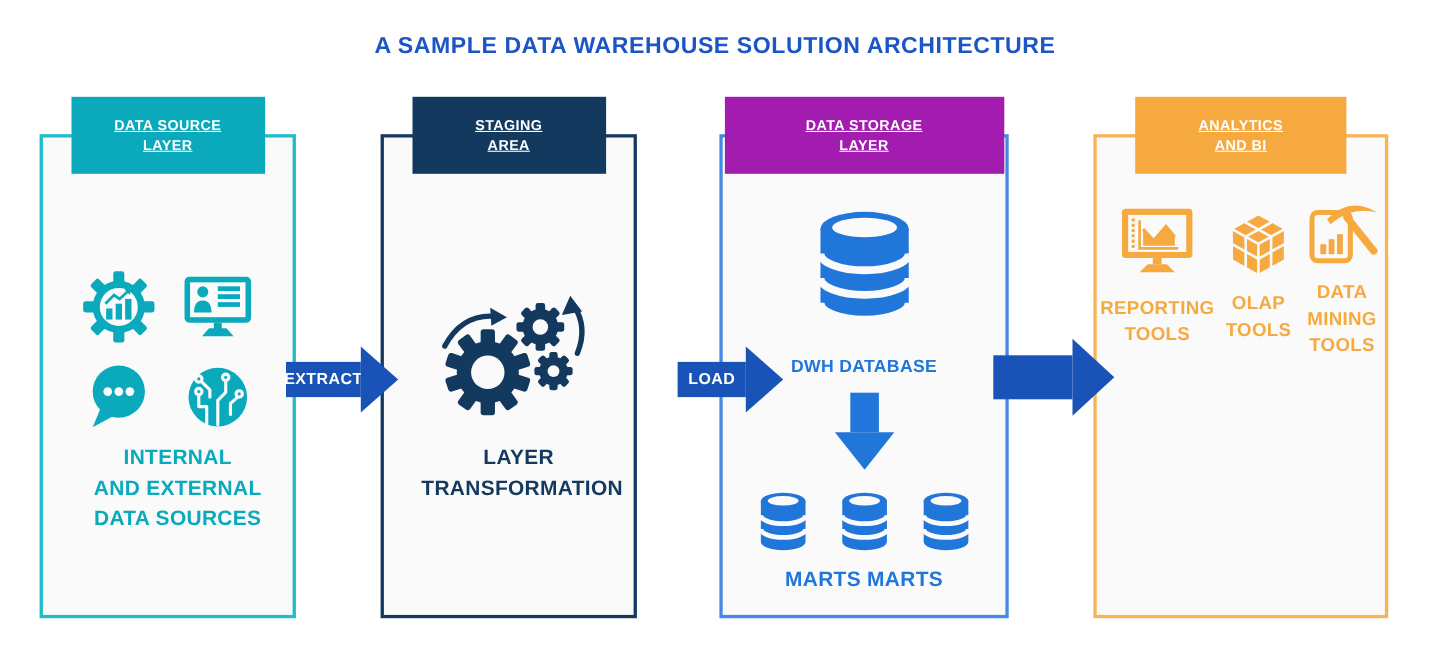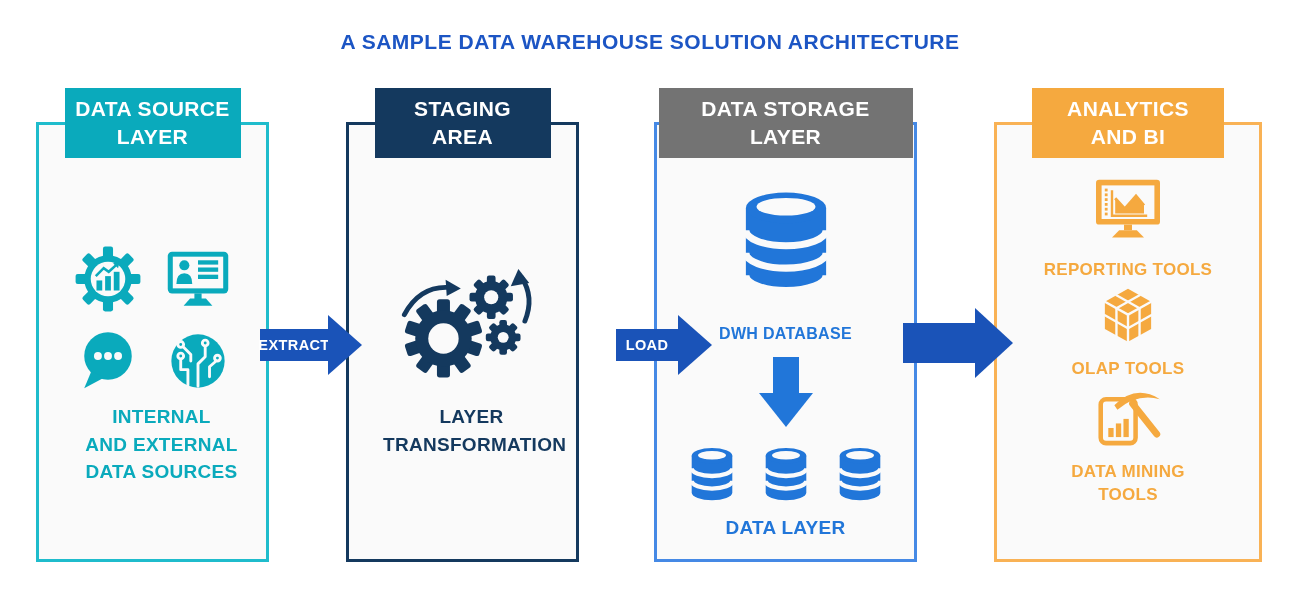--- a/index.html
+++ b/index.html
@@ -13,26 +13,26 @@
   }
   
   .panel{position:absolute;top:122px;height:440px;background:#FAFAFA;box-sizing:border-box;border:3px solid;}
   #panel-source   {left:36px;  width:233px; border-color:#1FBCCC;}
   #panel-staging  {left:346px; width:233px; border-color:#14395E;}
   #panel-storage  {left:654px; width:263px; border-color:#4589E5;}
   #panel-analytics{left:994px; width:268px; border-color:#F9B255;}
   .panel-header{
     position:absolute;top:-37px;left:50%;transform:translateX(-50%);
     height:70px;display:flex;align-items:center;justify-content:center;
-    color:#fff;font-weight:bold;font-size:21px;line-height:1.35;text-align:center;
-    white-space:pre-line;letter-spacing:.4px;z-index:3;
+    color:#fff;font-weight:bold;font-size:13px;line-height:1.35;text-align:center;
+    white-space:pre-line;letter-spacing:.4px;z-index:3;text-decoration:underline;
   }
   #panel-source    .panel-header{width:176px;background:#0AAABC;}
   #panel-staging   .panel-header{width:176px;background:#14395E;}
-  #panel-storage   .panel-header{width:254px;background:#737373;}
+  #panel-storage   .panel-header{width:254px;background:#a21caf;}
   #panel-analytics .panel-header{width:192px;background:#F5A93F;}
   .caption{
     position:absolute;left:0;right:16px;text-align:center;font-weight:bold;
     white-space:pre-line;letter-spacing:.3px;padding-left:34px;
   }
   .caption.teal{color:#0AAABC;font-size:19px;line-height:1.45;top:278px;}
   .caption.navy{color:#14395E;font-size:19px;line-height:1.45;top:278px;}
   
   .icon-grid{
     position:absolute;top:118px;left:50%;transform:translateX(-50%);
@@ -42,21 +42,21 @@
   .gears-wrap{position:absolute;top:135px;left:50%;transform:translateX(-50%);}
   
   .dwh-icon-wrap{position:absolute;top:64px;left:50%;transform:translateX(-50%);}
   .dwh-label{position:absolute;top:200px;left:0;right:0;text-align:center;color:#2176D9;font-weight:bold;font-size:16px;letter-spacing:.3px;}
   .down-arrow{position:absolute;top:232px;left:50%;transform:translateX(-50%);display:flex;flex-direction:column;align-items:center;}
   .da-shaft{width:26px;height:36px;background:#2176D9;}
   .da-head{width:0;height:0;border-left:27px solid transparent;border-right:27px solid transparent;border-top:34px solid #2176D9;}
   .marts-row{position:absolute;top:322px;left:0;right:0;display:flex;justify-content:center;gap:16px;}
   .marts-label{position:absolute;top:392px;left:0;right:0;text-align:center;color:#2176D9;font-weight:bold;font-size:19px;letter-spacing:.3px;}
   
-  .tools{position:absolute;top:50px;left:0;right:0;display:flex;flex-direction:column;align-items:center;}
+  .tools{position:absolute;top:50px;left:0;right:0;display:flex;flex-direction:row;align-items:center;}
   .tool{display:flex;flex-direction:column;align-items:center;}
   .tool-label{margin-top:7px;color:#F5A93F;font-weight:bold;font-size:17px;text-align:center;white-space:pre-line;line-height:1.4;letter-spacing:.3px;}
   
   .flow-arrow{position:absolute;display:flex;align-items:center;z-index:5;text-align:right;}
   .flow-arrow .shaft{
     background:#1A53B8;height:32px;display:flex;align-items:center;justify-content:center;
     color:#fff;font-weight:bold;font-size:14.5px;letter-spacing:.4px;
   }
   .flow-arrow .head{width:0;height:0;border-top:30px solid transparent;border-bottom:30px solid transparent;border-left:34px solid #1A53B8;}
   #arrow-extract{left:260px;top:315px;}
@@ -237,21 +237,21 @@
         <path d="M9 35 a21 8 0 0 0 42 0" fill="none" stroke="#FAFAFA" stroke-width="4.5"></path>
       </svg>
       <svg width="58" height="60" viewBox="0 0 60 62">
         <path d="M9 9 v38 a21 8 0 0 0 42 0 v-38 z" fill="#2176D9"></path>
         <ellipse cx="30" cy="9" rx="21" ry="8" fill="#2176D9"></ellipse>
         <ellipse cx="30" cy="8.5" rx="14.5" ry="4.5" fill="#FAFAFA"></ellipse>
         <path d="M9 22 a21 8 0 0 0 42 0" fill="none" stroke="#FAFAFA" stroke-width="4.5"></path>
         <path d="M9 35 a21 8 0 0 0 42 0" fill="none" stroke="#FAFAFA" stroke-width="4.5"></path>
       </svg>
     </div>
-    <div class="marts-label">DATA LAYER</div>
+    <div class="marts-label">MARTS MARTS</div>
   </section>
 
   <section class="panel" id="panel-analytics">
     <header class="panel-header">ANALYTICS
 AND BI</header>
     <div class="tools">
 
       <div class="tool">
         <svg width="80" height="76" viewBox="0 0 100 95">
           <rect x="10" y="6" width="80" height="56" rx="4" fill="#F5A93F"></rect>

